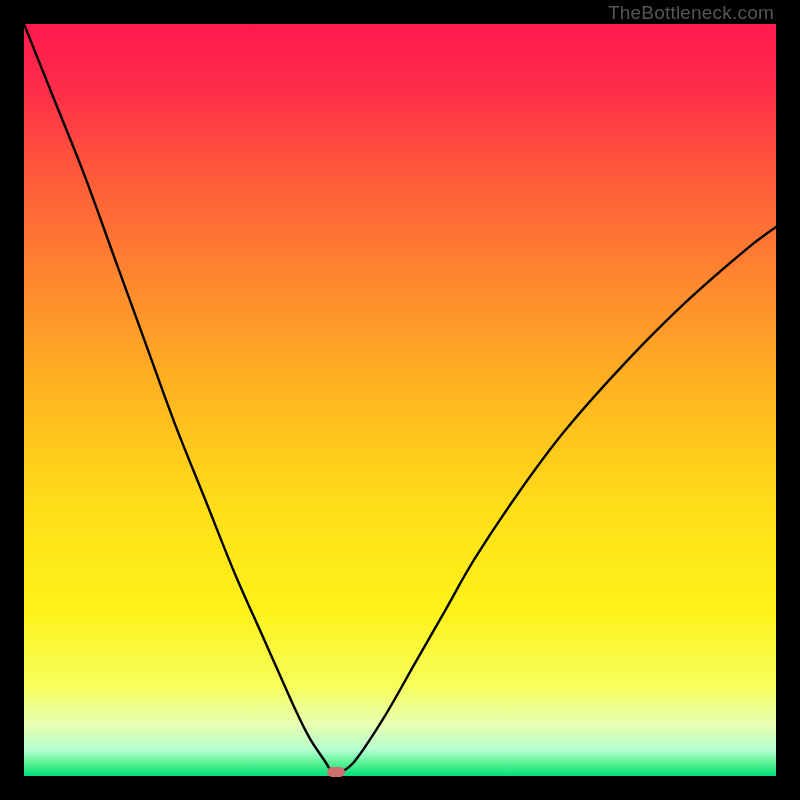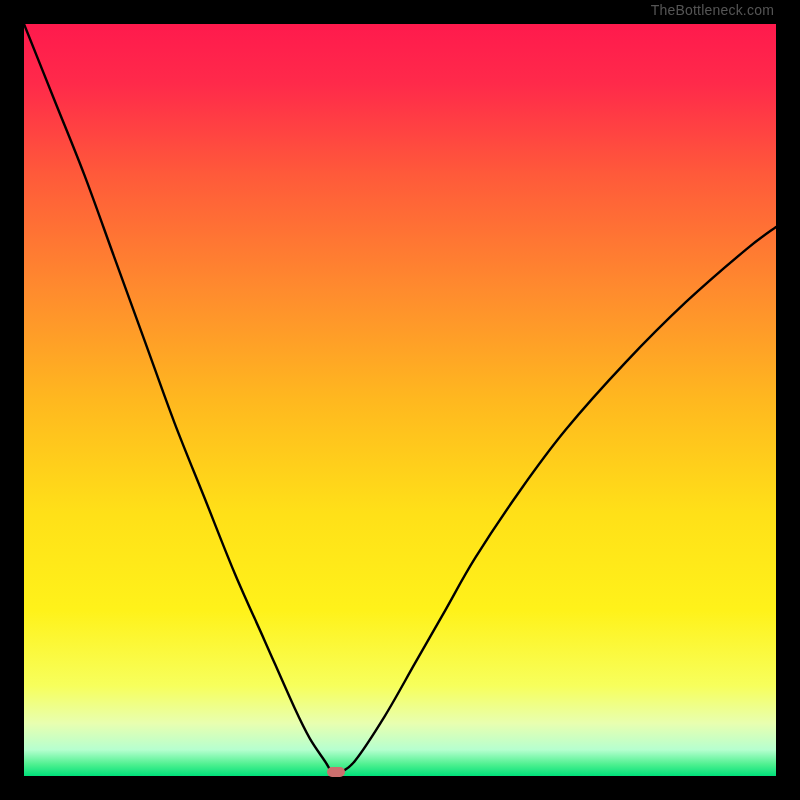--- a/index.html
+++ b/index.html
@@ -24,21 +24,21 @@
     left: 0;
     top: 0;
     width: 752px;
     height: 752px;
   }
   .watermark {
     position: absolute;
     top: 2px;
     right: 26px;
     color: #555;
-    font-size: 14px;
+    font-size: 19px;
     font-weight: 500;
     letter-spacing: 0.2px;
   }
   .marker {
     position: absolute;
     width: 18px;
     height: 10px;
     border-radius: 5px;
     background: #cc6f6e;
     transform: translate(-50%, -50%);

